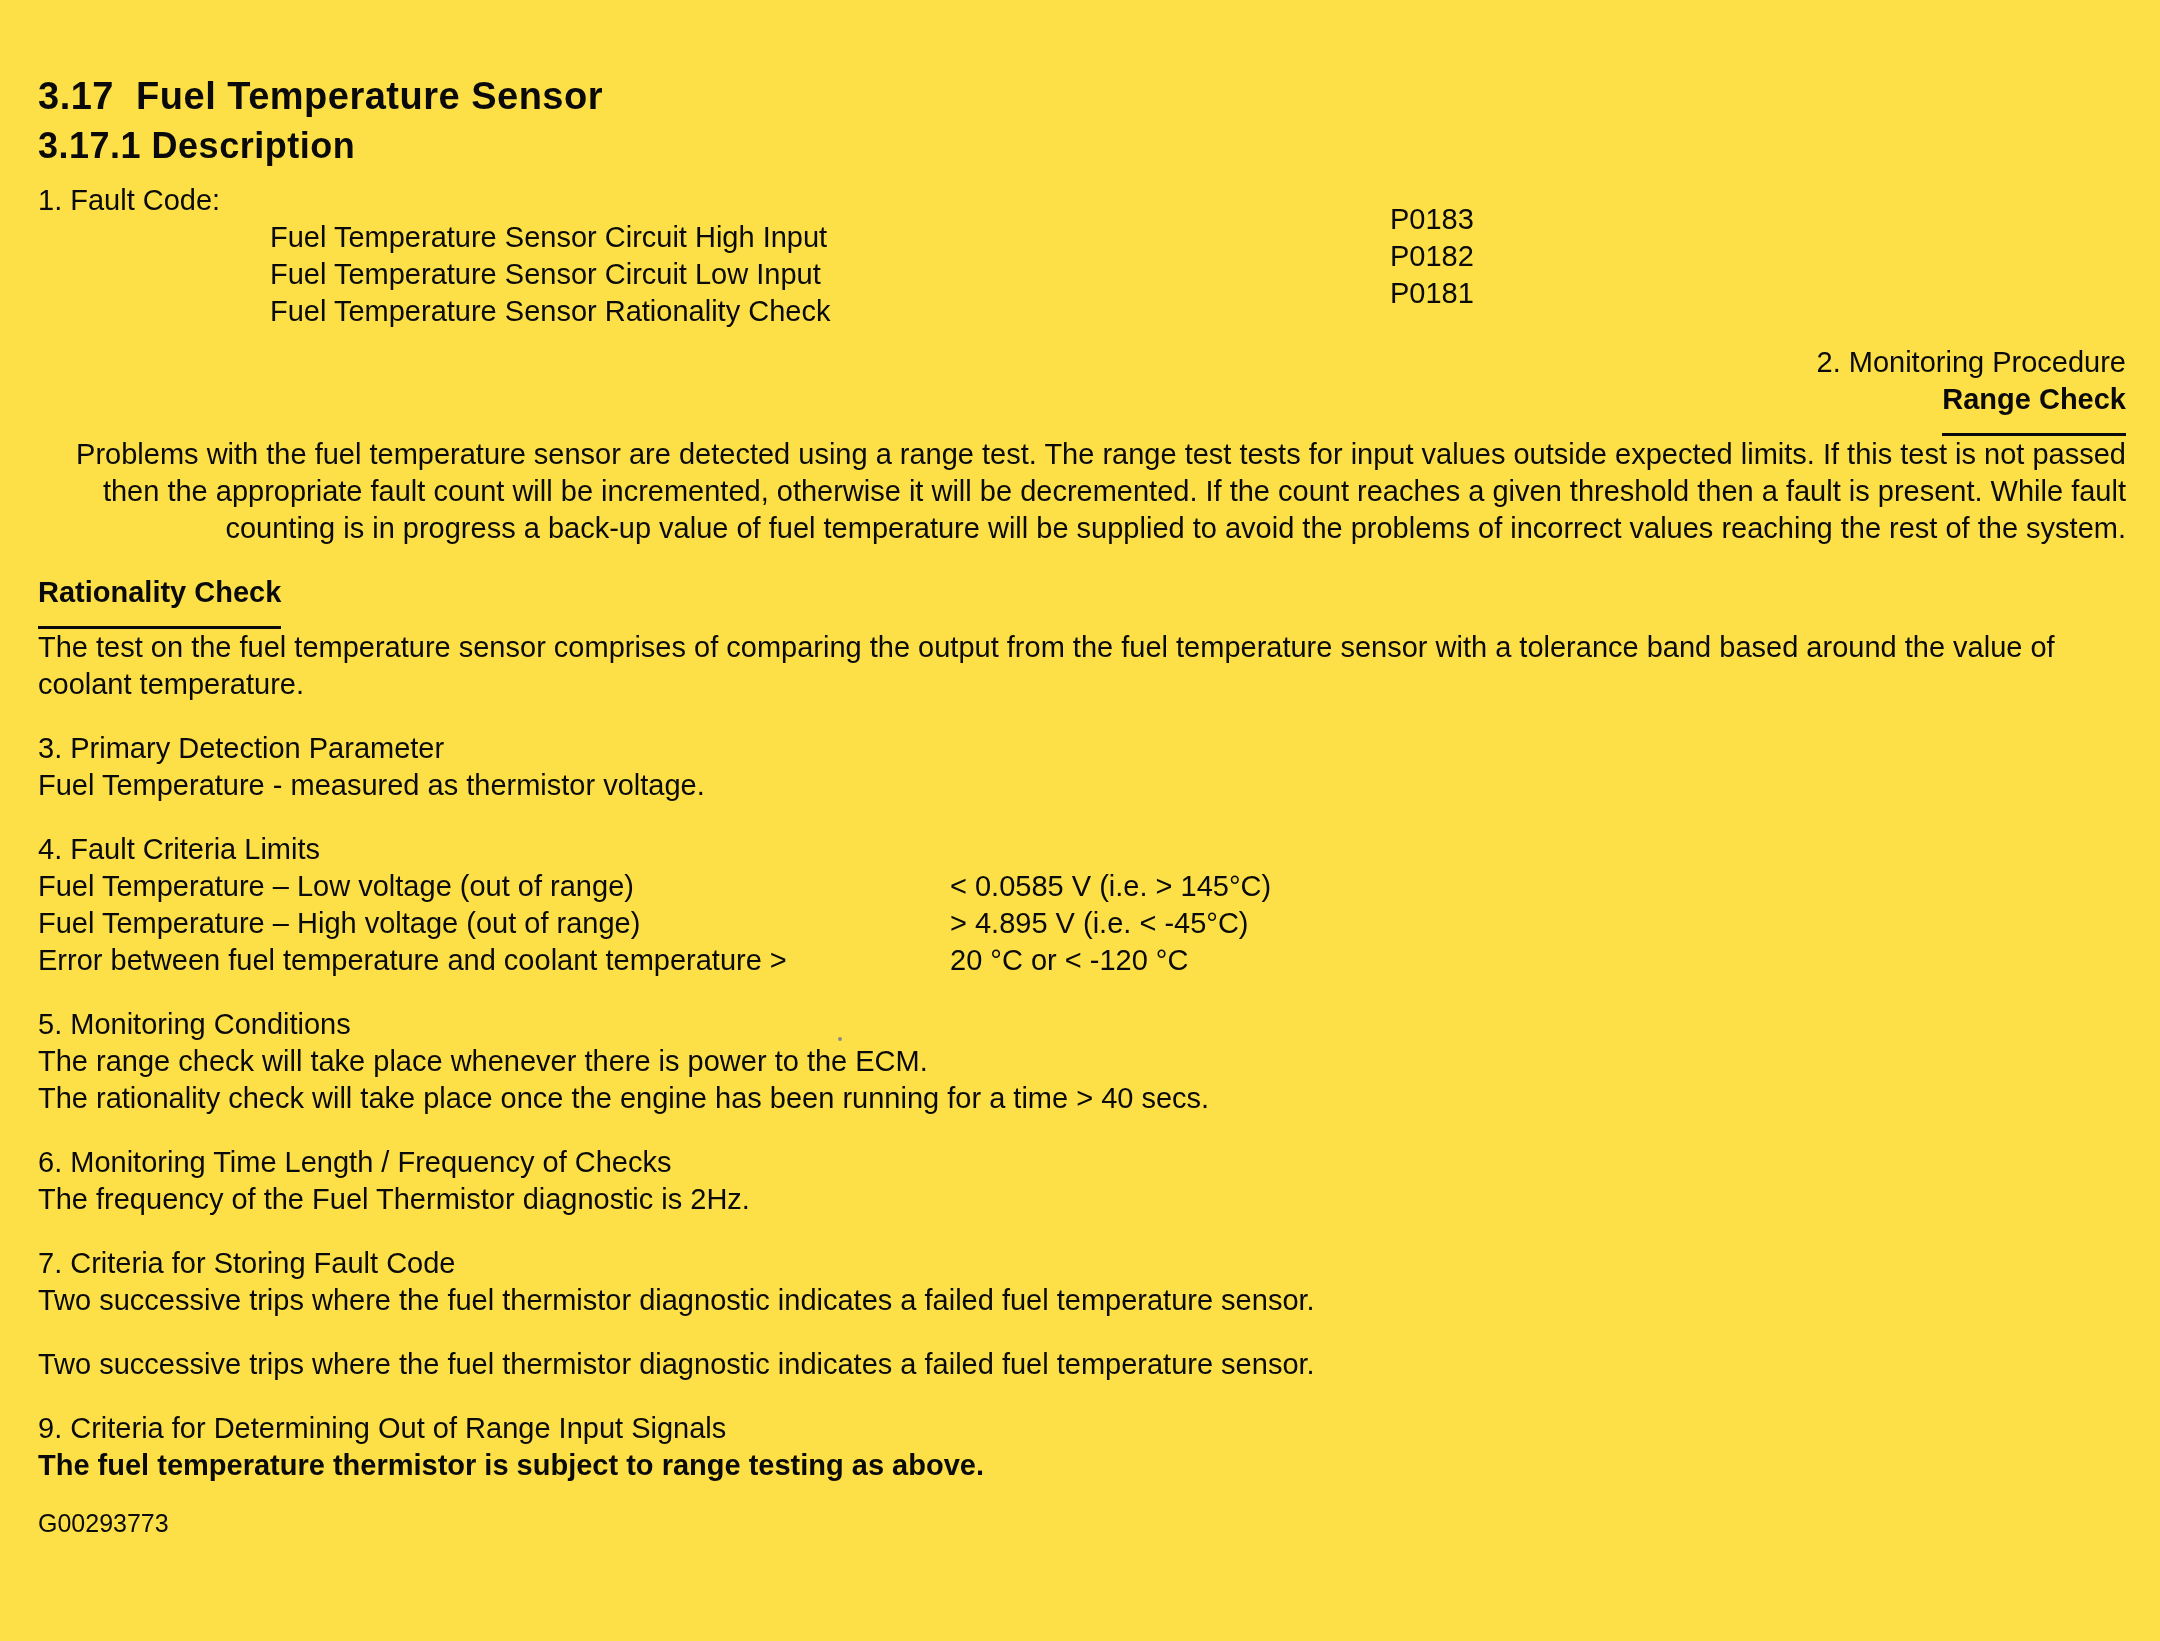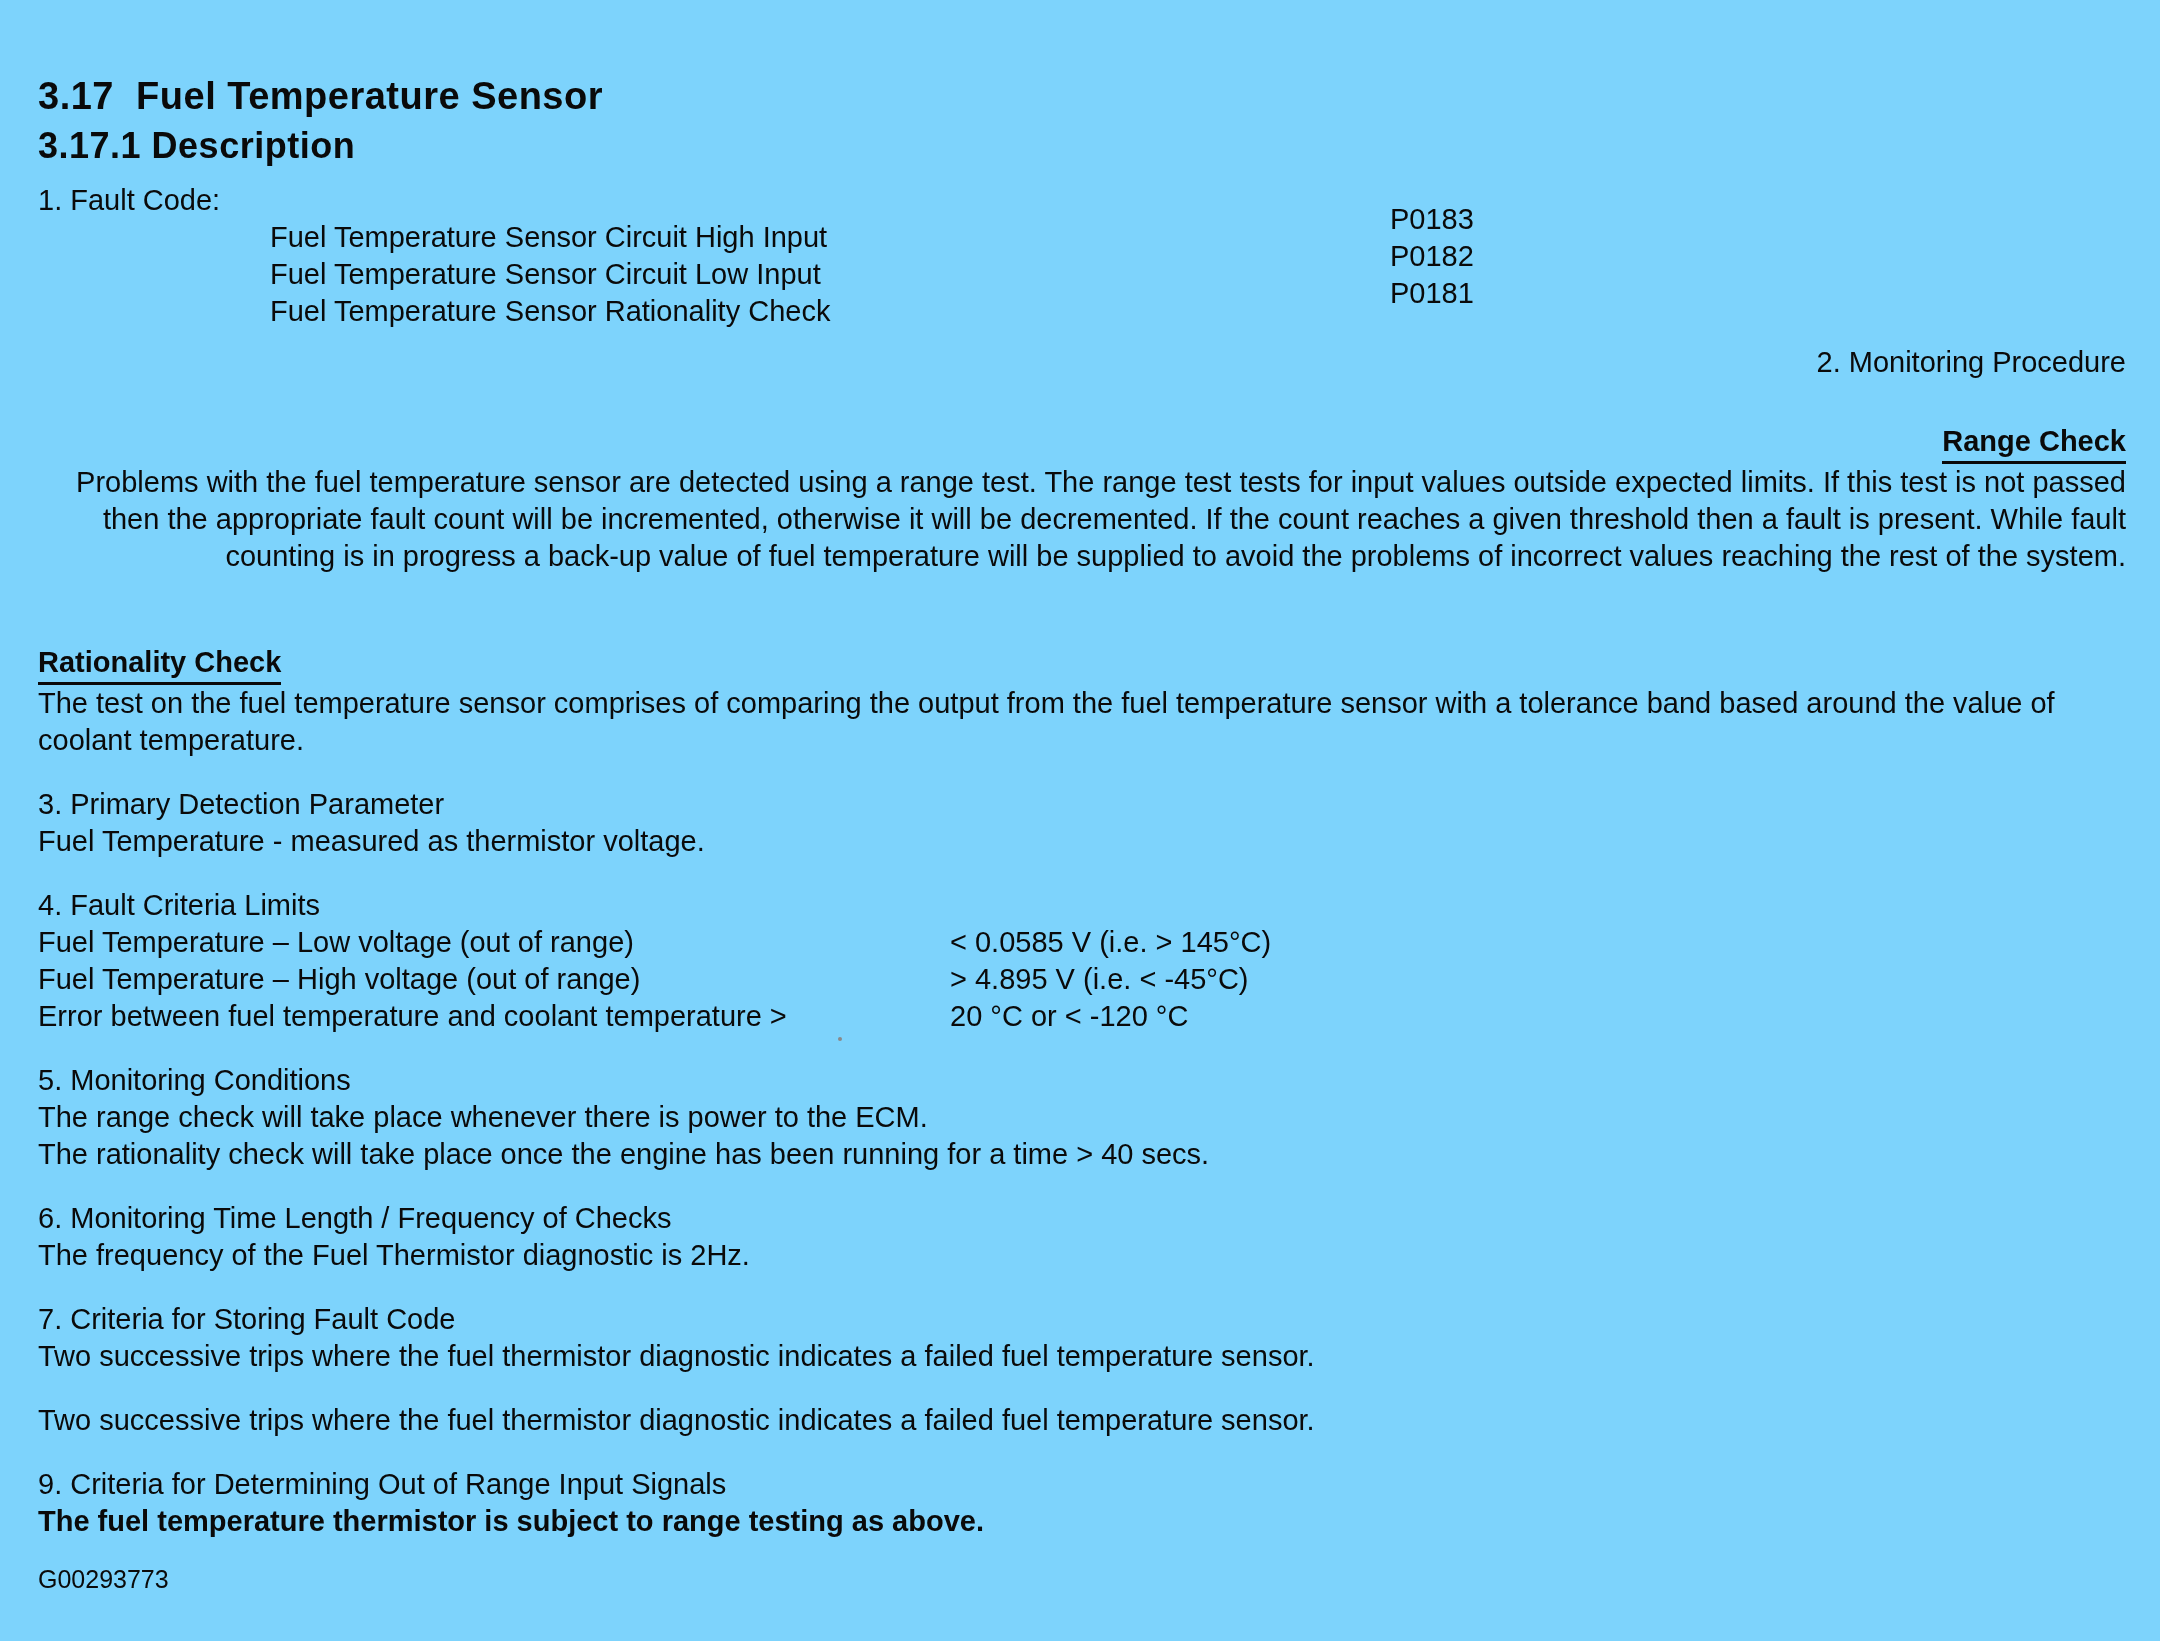--- a/index.html
+++ b/index.html
@@ -6,21 +6,21 @@
   html, body { background: #ffffff; }
   body {
     width: 2160px; height: 1641px;
     font-family: "Liberation Sans", sans-serif;
     color: #0a0a0a;
     position: relative;
     overflow: hidden;
   }
   .page {
     position: absolute; inset: 0;
-    background: #7dd3fc;
+    background: #fde047;
     padding: 73px 34px 0 38px;
   }
   .doc-title {
     font-size: 38px; font-weight: 700;
     line-height: 46px;
     white-space: pre-wrap;
     letter-spacing: 0.5px;
   }
   .doc-subtitle {
     font-size: 36px; font-weight: 700;
@@ -33,22 +33,21 @@
   p.para { max-width: 2092px; }
   
   .fault-code-section { position: relative; margin-top: 13px; font-size: 29px; line-height: 37px; }
   .fc-names { margin-left: 232px; }
   .fc-codes { position: absolute; left: 1352px; top: 19px; line-height: 37px; }
   
   .run-head { font-weight: 700; }
   .run-head span {
     display: inline-block;
     border-bottom: 3px solid #0a0a0a;
-    padding-bottom: 1px;
-    margin-top: 42px;
+    padding-bottom: 15px;
   }
   
   .crit-row { display: flex; }
   .crit-label { flex: 0 0 912px; width: 912px; }
   .crit-value { flex: 1; }
   .bold-line { font-weight: 700; }
   .figure-id { margin-top: 24px; font-size: 25px; line-height: 30px; }
   
   .speck {
     position: absolute; left: 838px; top: 1037px;

